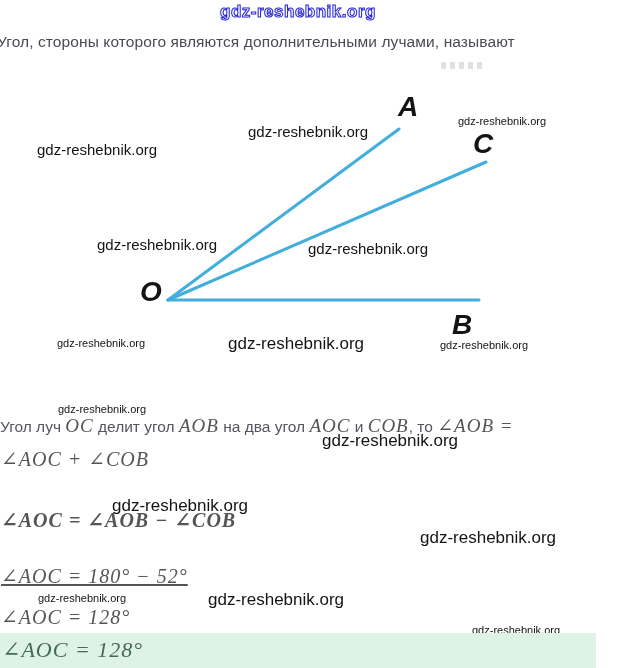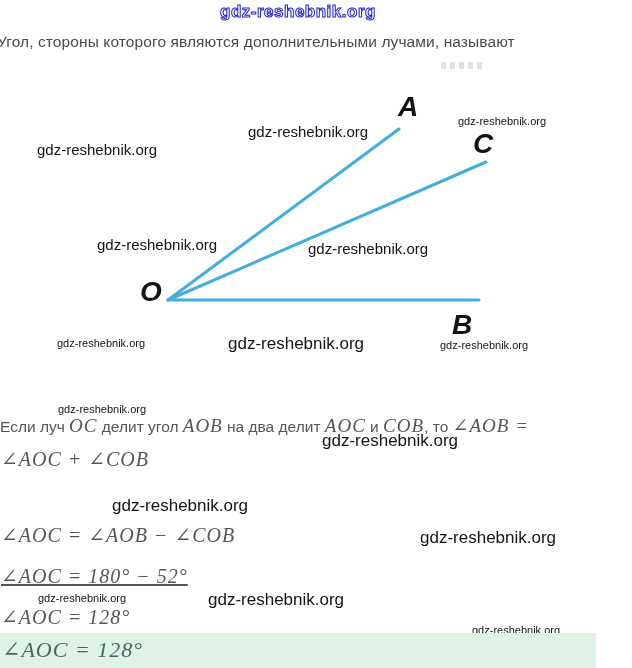--- a/index.html
+++ b/index.html
@@ -96,21 +96,21 @@
     left: 1px; top: 447px;
     font-size: 20px;
   }
   .step {
     position: absolute;
     left: 1px;
     font-size: 20px;
     white-space: nowrap;
   }
   .step-0 { top: 481px; }
-  .step-1 { top: 523px; }
+  .step-1 { top: 508px; font-weight: bold; }
   .step-2 { top: 564px; text-decoration: underline; }
   .step-3 { top: 605px; }
 
   
   .answer-bar {
     position: absolute;
     left: 0; top: 633px;
     width: 632px; height: 35px;
     background: #def3e6;
   }
@@ -154,21 +154,21 @@
   <span class="wm wm-s" style="left:440px; top:339px;">gdz-reshebnik.org</span>
   <span class="wm wm-s" style="left:58px;  top:403px;">gdz-reshebnik.org</span>
   <span class="wm wm-l" style="left:322px; top:431px;">gdz-reshebnik.org</span>
   <span class="wm wm-l" style="left:112px; top:496px;">gdz-reshebnik.org</span>
   <span class="wm wm-l" style="left:420px; top:528px;">gdz-reshebnik.org</span>
   <span class="wm wm-s" style="left:38px;  top:592px;">gdz-reshebnik.org</span>
   <span class="wm wm-l" style="left:208px; top:590px;">gdz-reshebnik.org</span>
   <span class="wm wm-s" style="left:472px; top:624px;">gdz-reshebnik.org</span>
 
   <div class="sentence">
-    <span>Если луч </span><span class="math">OC</span><span> делит угол </span><span class="math">AOB</span><span> на два делит </span><span class="math">AOC</span><span> и </span><span class="math">COB</span><span>, то </span><span class="math">∠AOB =</span>
+    <span>Угол луч </span><span class="math">OC</span><span> делит угол </span><span class="math">AOB</span><span> на два угол </span><span class="math">AOC</span><span> и </span><span class="math">COB</span><span>, то </span><span class="math">∠AOB =</span>
   </div>
   <div class="math sentence-cont">∠AOC + ∠COB</div>
 
   <div class="math step step-1">∠AOC = ∠AOB − ∠COB</div>
   <div class="math step step-2">∠AOC = 180° − 52°</div>
   <div class="math step step-3">∠AOC = 128°</div>
 
   <div class="answer-bar"></div>
   <div class="math answer-text">∠AOC = 128°</div>
 

